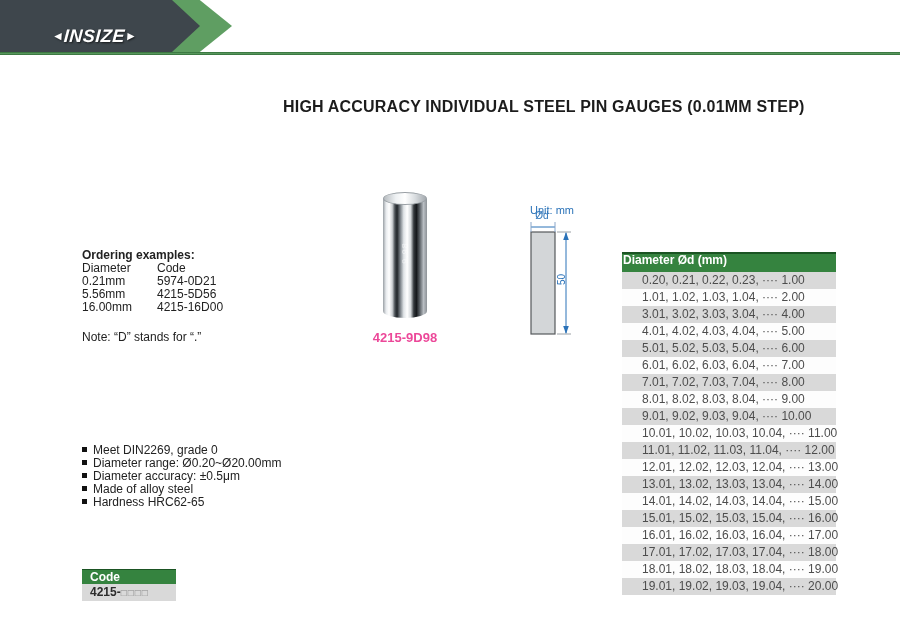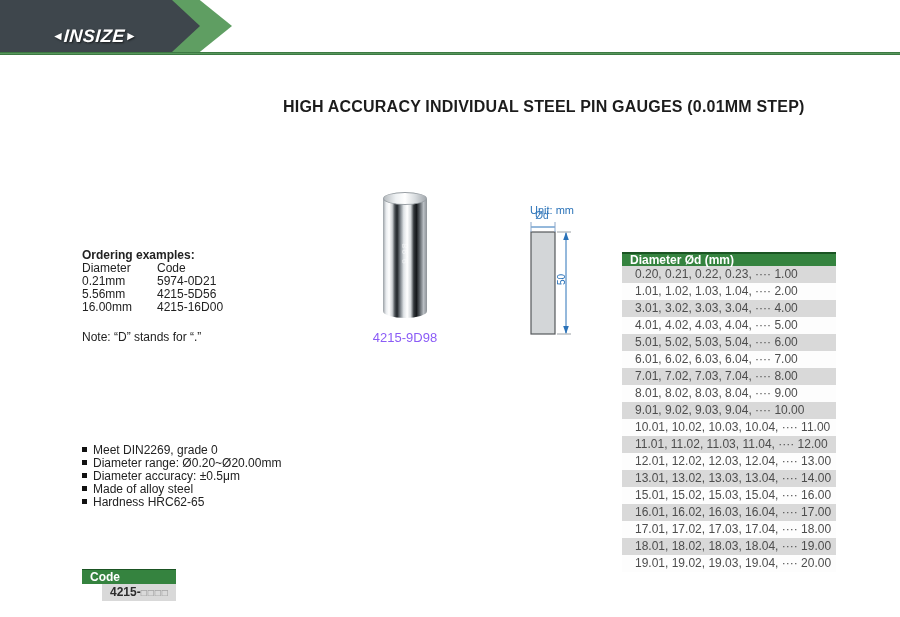--- a/index.html
+++ b/index.html
@@ -45,21 +45,21 @@
   .pin-body { position:absolute; left:383px; top:199px; width:44px; height:119px;
     background:linear-gradient(90deg,
       #9aa0a5 0%, #e8ebee 7%, #ffffff 14%, #cfd3d6 21%, #4a5055 27%, #1f2428 32%,
       #787f85 39%, #dfe3e6 47%, #ffffff 55%, #d5d9dc 63%, #33383c 70%, #15181b 76%,
       #565c61 83%, #b9bec3 92%, #8d9297 100%);
     border-bottom-left-radius:22px 7px; border-bottom-right-radius:22px 7px; }
   .pin-etch { position:absolute; left:383px; top:248px; width:44px; text-align:center;
     font-size:9px; letter-spacing:1px; color:rgba(255,255,255,0.55);
     transform:rotate(-90deg); }
   .pin-label { position:absolute; left:364px; top:330px; width:82px; text-align:center;
-    font-size:13px; font-weight:normal; color:#8b5cf6; }
+    font-size:13px; font-weight:bold; color:#ec4899; }
 
   
   .unit-label { position:absolute; left:530px; top:204px; font-size:11px; color:#2a72b8; }
   .dia-label { position:absolute; left:529px; top:210px; width:26px; text-align:center;
     font-size:10px; color:#2a72b8; }
   .len-label { position:absolute; left:550px; top:274px; width:22px; text-align:center;
     font-size:10px; color:#2a72b8; transform:rotate(-90deg); }
   .draw-svg { position:absolute; left:524px; top:206px; }
 
   
@@ -67,30 +67,30 @@
     color:#222; line-height:13px; }
   .features li { white-space:nowrap; }
   .features .sq { display:inline-block; width:5px; height:5px; background:#111;
     margin-right:6px; vertical-align:2px; }
 
   
   .code-box { position:absolute; left:82px; top:569px; width:94px; }
   .code-header { height:15px; line-height:14px; background:#35833f; border-top:1px solid #1b5423;
     color:#fff; font-size:12px; font-weight:bold; padding-left:8px; }
   .code-value { height:17px; line-height:16px; background:#d9d9d9; color:#2c2c2c;
-    font-size:12px; font-weight:bold; padding-left:8px;margin-left:20px; }
+    font-size:12px; font-weight:bold; padding-left:8px; }
   .code-value .squares { font-weight:normal; font-size:10px; color:#8a8a8a;
     letter-spacing:1px; vertical-align:0.5px; }
 
   
   .dia-table { position:absolute; left:622px; top:252px; width:214px; }
-  .dia-header { height:14px; line-height:13px; background:#35833f; border-top:2px solid #1b5423;
-    color:#ffffff; font-size:12px; font-weight:bold; padding-left:8px; }
+  .dia-header { height:20px; line-height:13px; background:#35833f; border-top:2px solid #1b5423;
+    color:#ffffff; font-size:12px; font-weight:bold; padding-left:1px; }
   .dia-rows > div { height:17px; line-height:17px; font-size:12px; color:#4d4d4d;
-    padding-left:13px; white-space:nowrap; }
+    padding-left:20px; white-space:nowrap; }
   .dia-rows > div:nth-of-type(odd) { background:#d9d9d9; }
   .dia-rows > div:nth-of-type(even) { background:#fdfdfd; }
 </style>
 </head>
 <body>
 
 <div class="page">
 
   <div class="green-line"></div>
   <div class="chevron"></div>
@@ -201,20 +201,21 @@
         <div>9.01, 9.02, 9.03, 9.04, ···· 10.00</div>
 
         <div>10.01, 10.02, 10.03, 10.04, ···· 11.00</div>
 
         <div>11.01, 11.02, 11.03, 11.04, ···· 12.00</div>
 
         <div>12.01, 12.02, 12.03, 12.04, ···· 13.00</div>
 
         <div>13.01, 13.02, 13.03, 13.04, ···· 14.00</div>
 
+        <div>14.01, 14.02, 14.03, 14.04, ···· 15.00</div>
 
         <div>15.01, 15.02, 15.03, 15.04, ···· 16.00</div>
 
         <div>16.01, 16.02, 16.03, 16.04, ···· 17.00</div>
 
         <div>17.01, 17.02, 17.03, 17.04, ···· 18.00</div>
 
         <div>18.01, 18.02, 18.03, 18.04, ···· 19.00</div>
 
         <div>19.01, 19.02, 19.03, 19.04, ···· 20.00</div>

